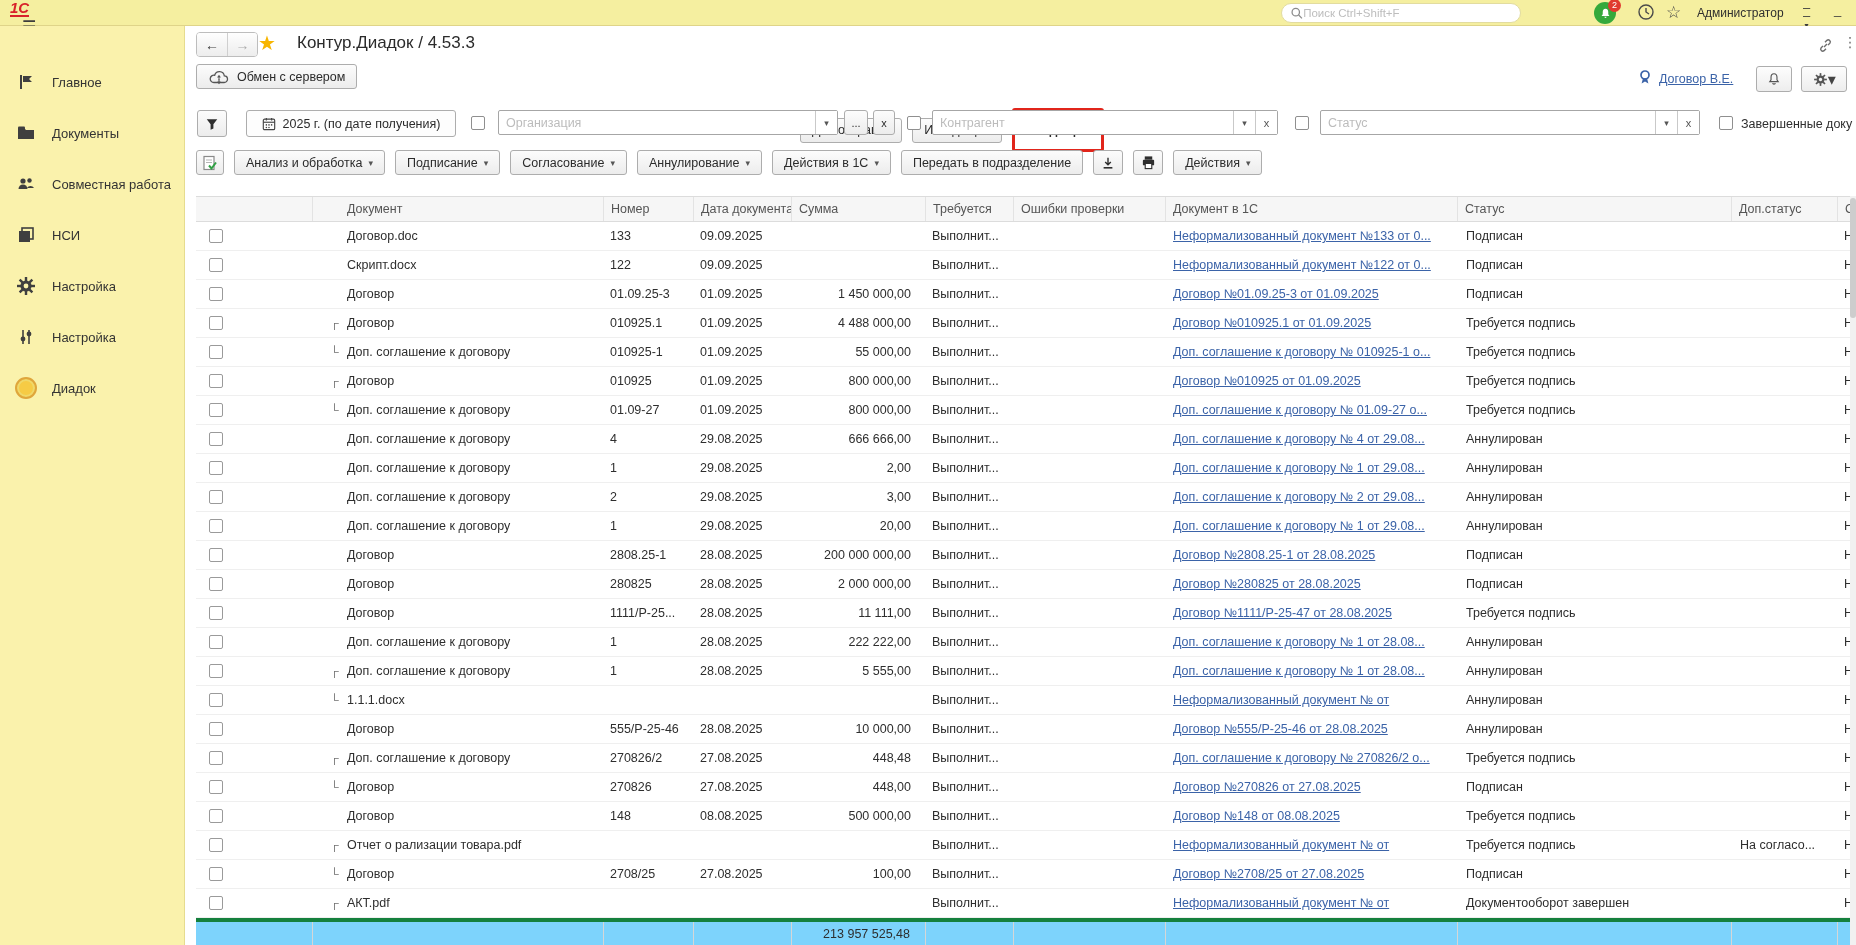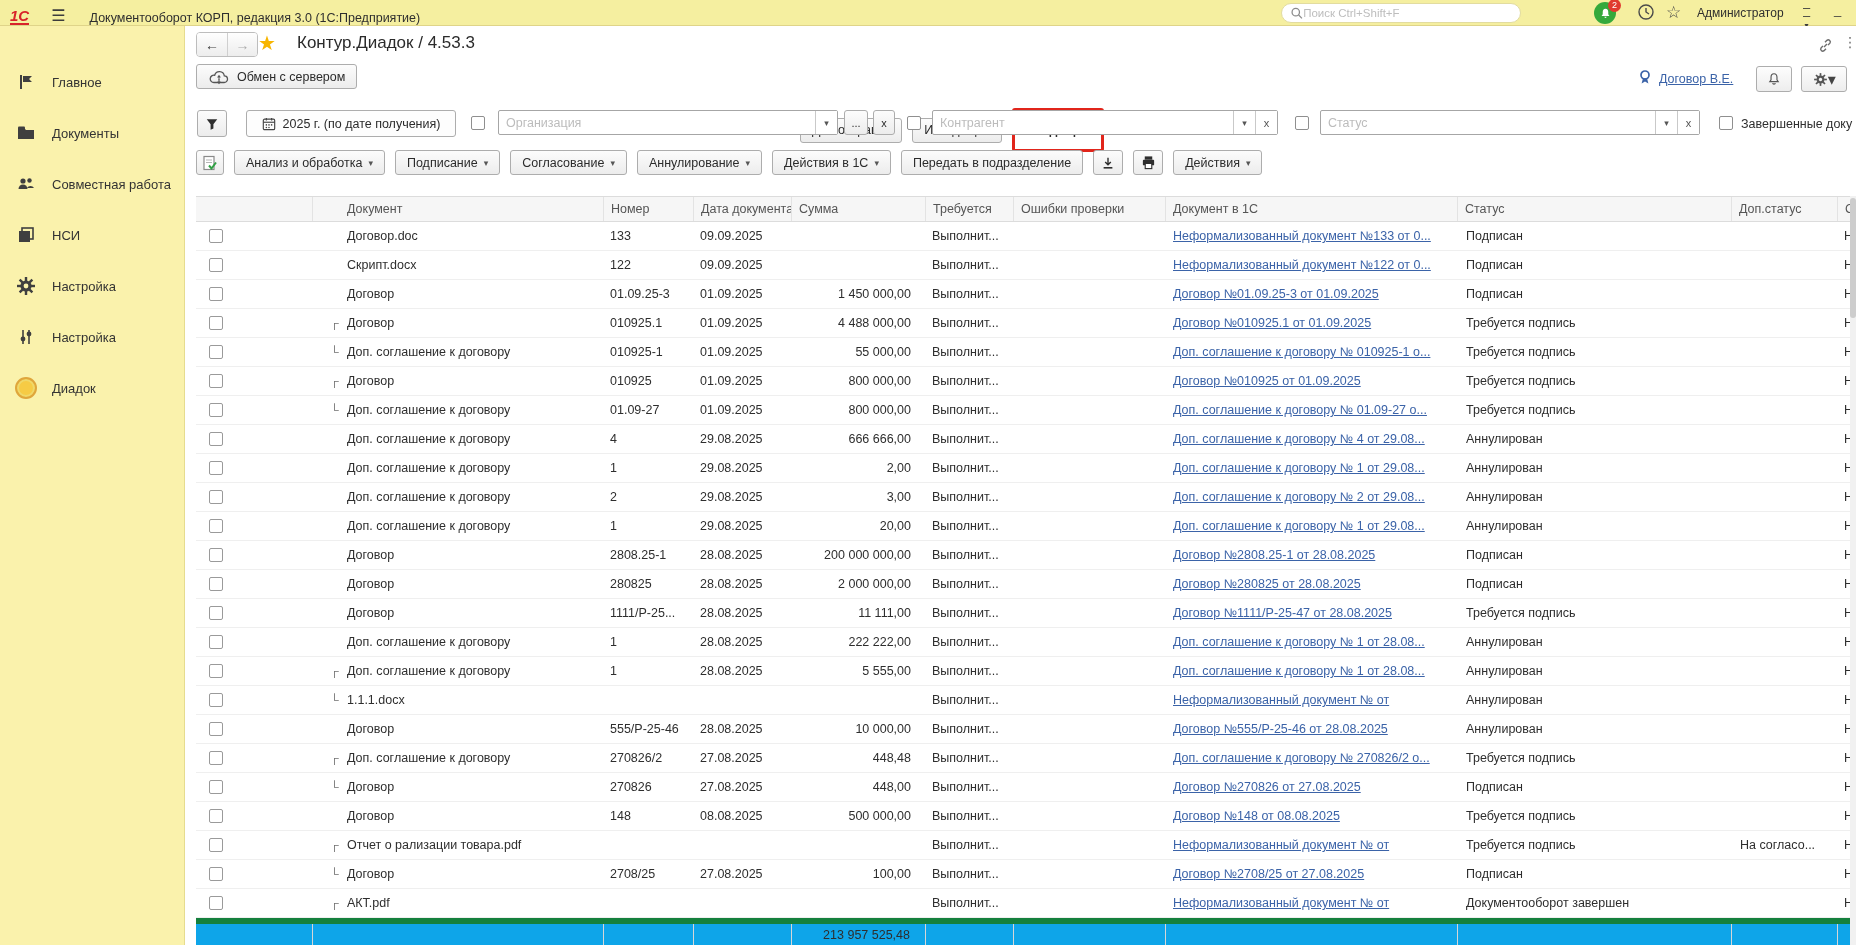--- a/index.html
+++ b/index.html
@@ -1,20 +1,20 @@
 <!DOCTYPE html>
 <html><head>
 <meta charset="utf-8">
 <style>
   * { margin:0; padding:0; box-sizing:border-box; }
   html,body { width:1856px; height:945px; overflow:hidden; font-family:"Liberation Sans",sans-serif; background:#fff; }
   .abs { position:absolute; }
 
   
-  .titlebar { position:absolute; left:0; top:0; width:1856px; height:26px; background:#F5EFA0; border-bottom:1px solid #DFD489; display:flex; align-items:flex-end; }
+  .titlebar { position:absolute; left:0; top:0; width:1856px; height:26px; background:#F5EFA0; border-bottom:1px solid #DFD489; display:flex; align-items:flex-start;flex-direction:column; }
   .logo1c { margin-left:10px; color:#D8232A; font-weight:bold; font-size:15px; font-style:italic; border-bottom:2px solid #D8232A; line-height:15px; }
   .hamburger { margin-left:22px; font-size:16px; color:#3c3c3c; }
   .app-title { margin-left:24px; font-size:12.5px; color:#2e2e2e; }
   .tb-search { position:absolute; left:1281px; top:3px; width:240px; height:20px; background:#fff; border:1px solid #e2dca0; border-radius:11px; display:flex; align-items:center; padding:0 8px; }
   .tb-search input { border:none; outline:none; width:100%; font-size:11.5px; color:#444; background:transparent; font-family:"Liberation Sans",sans-serif; }
   .tb-search input::placeholder { color:#BDBDBD; }
   .bell-green { position:absolute; left:1594px; top:2px; width:22px; height:22px; border-radius:50%; background:#35A93C; display:flex; align-items:center; justify-content:center; }
   .bell-badge { position:absolute; left:1608px; top:-1px; min-width:13px; height:13px; border-radius:7px; background:#E03A2F; color:#fff; font-size:9px; text-align:center; line-height:13px; padding:0 2px; }
   .tb-ic { color:#4a4a4a; font-size:15px; }
   .tb-user { position:absolute; left:1697px; top:6px; font-size:12px; color:#2e2e2e; }
@@ -80,21 +80,21 @@
   .rowchk { width:14px; height:14px; border:1px solid #9A9A9A; border-radius:2px; background:#fff; }
   .c-doc { padding-left:34px; }
   .tree { display:inline-block; width:17px; margin-left:-17px; color:#707070; font-size:12px; }
   .c-num,.c-date,.c-req,.c-err { padding-left:6px; }
   .c-sum { text-align:right; padding-right:15px; }
   .c-doc1c { padding-left:7px; }
   .c-doc1c a { color:#3B63A8; text-decoration:underline; cursor:pointer; }
   .c-status { padding-left:8px; }
   .c-dop { padding-left:8px; }
   .c-extra { padding-left:6px; }
-  .tfoot { position:absolute; left:0; bottom:0; width:1660px; height:27px; background:#0ea5e9; border-top:6px solid #15803d; color:#2e2e2e; }
+  .tfoot { position:absolute; left:0; bottom:0; width:1660px; height:27px; background:#7dd3fc; border-top:4px solid #15803d; color:#2e2e2e; }
   .tfoot .fc { border-right:1px solid #D6D6D6; align-self:stretch; display:flex; align-items:center; }
   .tfoot .fc.first { grid-column:1/3; }
   .tfoot .fc.sum { justify-content:flex-end; padding-right:15px; }
   .tfoot .fc.last { border-right:none; }
 
   .vscroll { position:absolute; right:0; top:170px; width:6px; height:749px; background:#F1F1F1; }
   .vthumb { position:absolute; left:0; top:2px; width:6px; height:120px; background:#CDCDCD; border-radius:3px; }
 </style>
 </head>
 <body>

